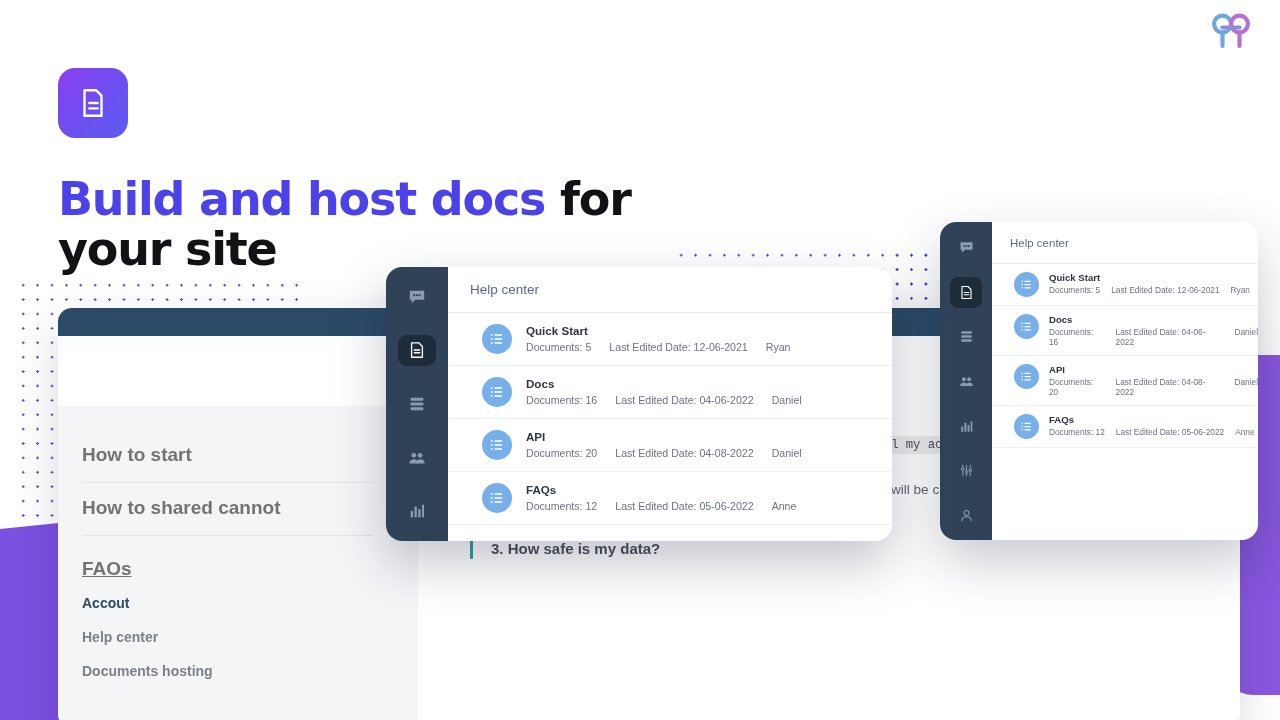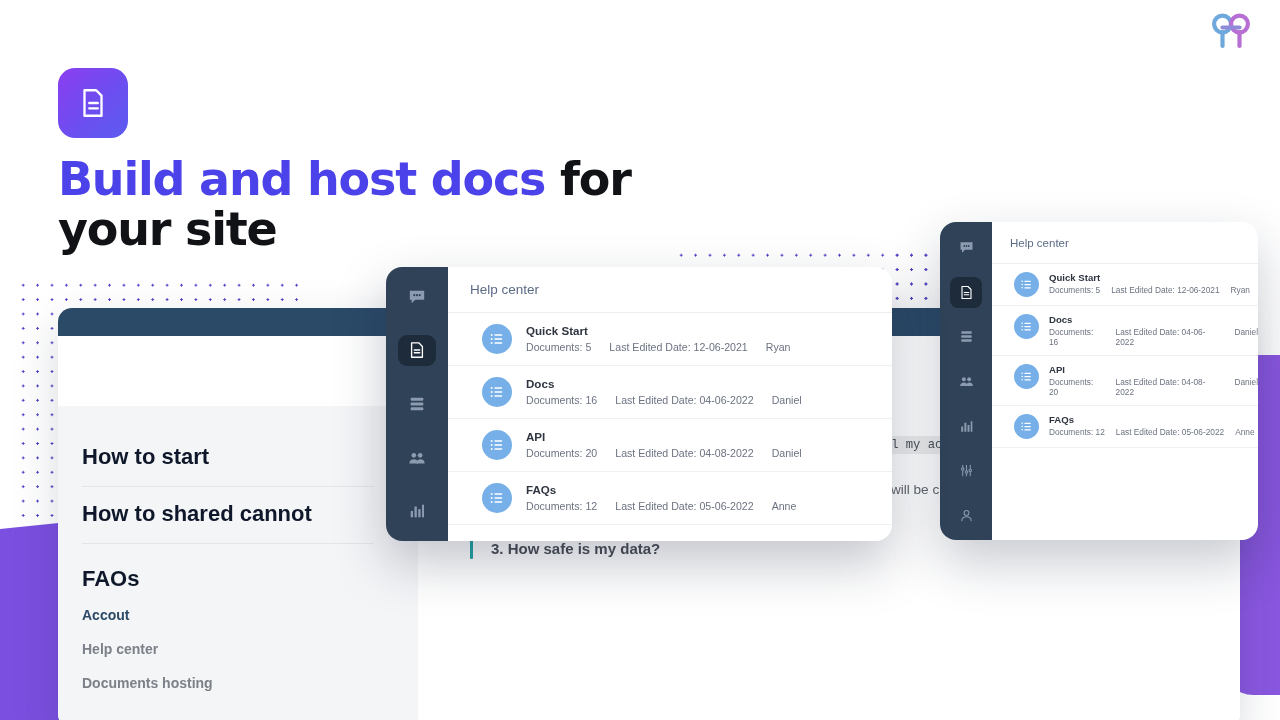--- a/index.html
+++ b/index.html
@@ -41,21 +41,21 @@
   .logo { position: absolute; right: 26px; top: 10px; width: 46px; height: 44px; z-index: 40; }
 
   
   .hero { position: absolute; left: 58px; top: 68px; z-index: 30; }
   .hero-icon {
     width: 70px; height: 70px; border-radius: 17px;
     background: linear-gradient(135deg, #8b3ef0 0%, #6d4ef0 55%, #5b5cf0 100%);
     display: flex; align-items: center; justify-content: center;
   }
   .hero-title {
-    margin-top: 16px;
+    margin-top: 36px;
     font-family: "DejaVu Sans", sans-serif;
     font-weight: 700;
     font-size: 46px;
     line-height: 50px;
     letter-spacing: -1.2px;
     color: #111215;
     max-width: 640px;
   }
   .hero-title .accent { color: #4b42ea; }
 
@@ -67,25 +67,25 @@
     overflow: hidden; z-index: 5;
   }
   .browser-titlebar { height: 28px; background: #2b4a68; }
   .browser-body { display: flex; height: calc(100% - 28px); }
 
   .doc-sidebar {
     width: 360px; flex: 0 0 360px; background: #f4f5f7;
     padding: 24px 0 0 24px; margin-top: 70px;
   }
   .doc-sec {
-    font-size: 22px; font-weight: 700; color: #0f172a;
+    font-size: 19px; font-weight: 700; color: #737373;
     padding: 14px 0 16px 0; border-bottom: 1px solid #e3e5e9;
     width: 292px;
   }
-  .doc-sec.last { border-bottom: none; padding-top: 22px; padding-bottom: 6px; }
+  .doc-sec.last { border-bottom: none; padding-top: 22px; padding-bottom: 6px; text-decoration: underline; }
   .doc-link {
     font-size: 14px; font-weight: 700; color: #7c8089;
     padding: 9px 0; width: 292px;
   }
   .doc-link.active { color: #2d4a66; }
 
   .doc-main { flex: 1; padding: 70px 0 0 0; background: #fff; }
   .faq-block { padding: 0 40px 0 52px; }
   .faq-q {
     position: relative; font-size: 15px; font-weight: 700; color: #4a4f57;

